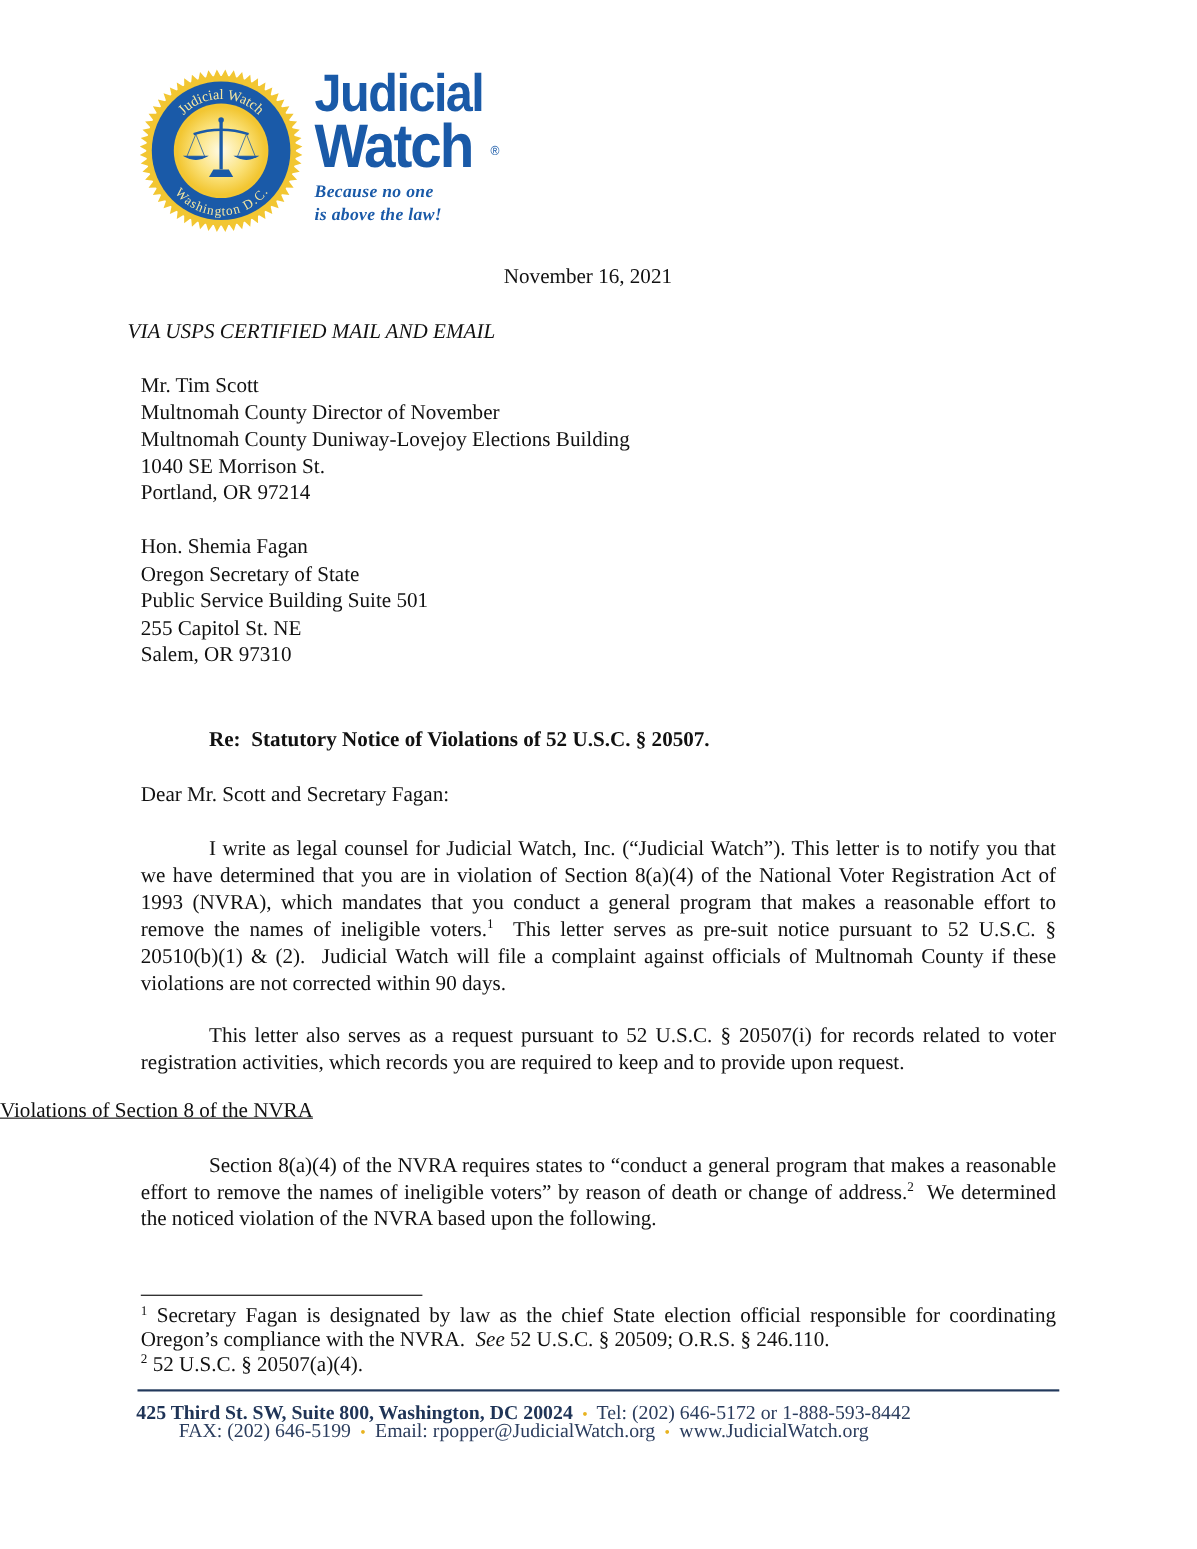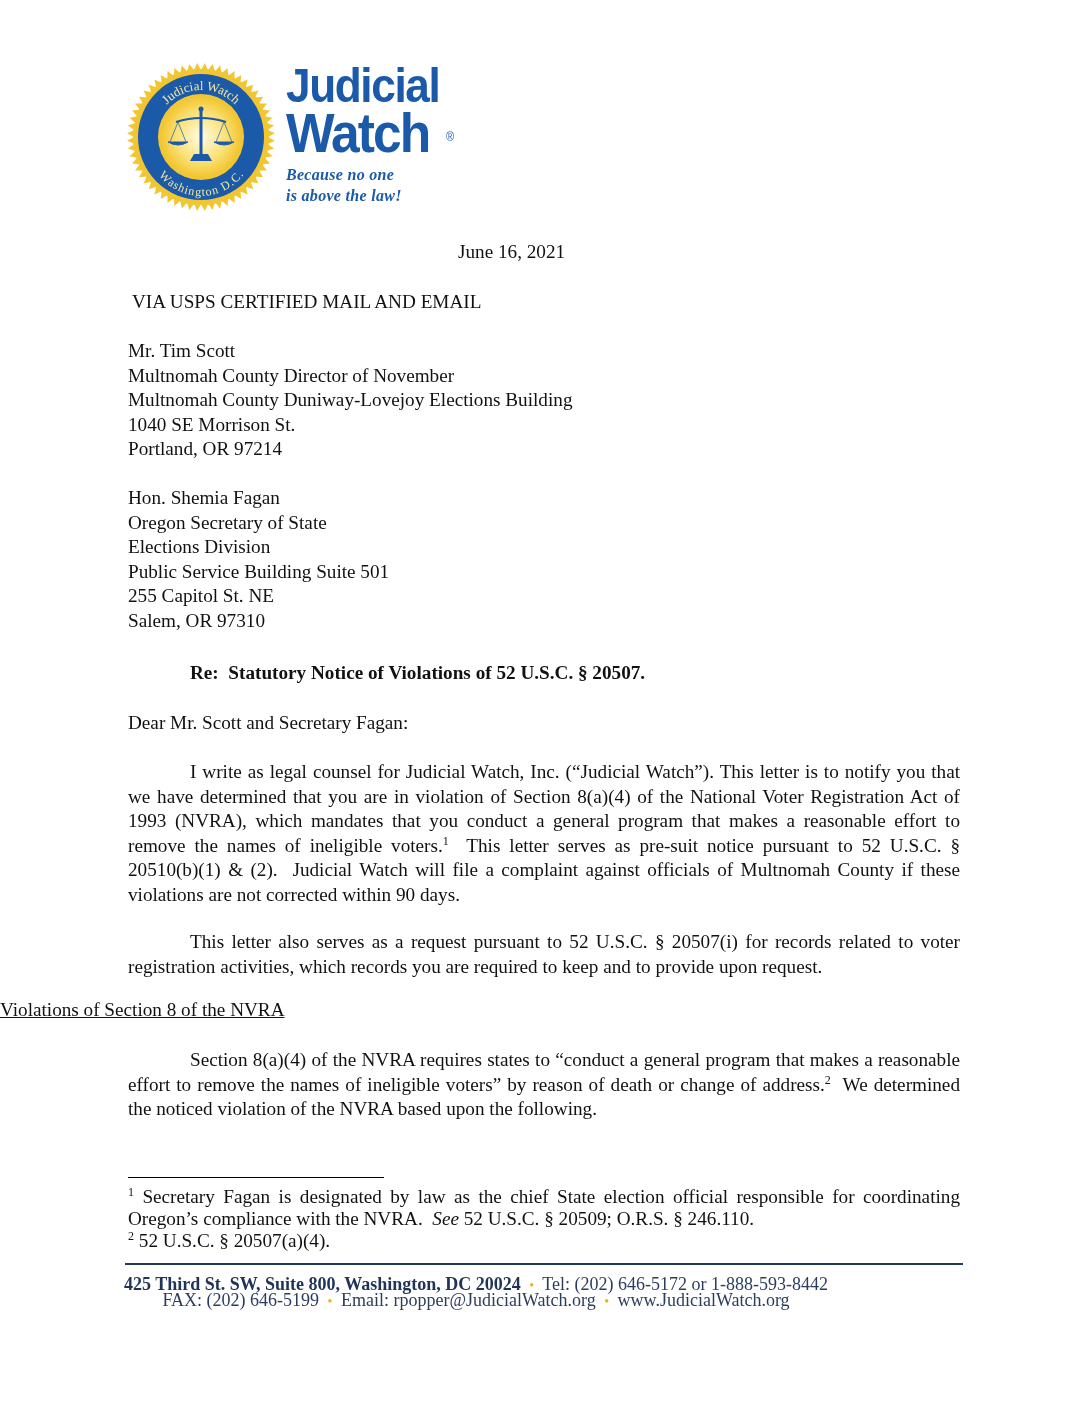--- a/index.html
+++ b/index.html
@@ -12,21 +12,21 @@
   .seal { position: absolute; left: 0; top: 0; width: 150px; height: 150px; }
   .wordmark { position: absolute; left: 160px; top: 2px; color: #1a5aa8;
               font-family: "Liberation Sans", sans-serif; font-weight: bold; }
   .wm-line1 { font-size: 48px; line-height: 44px; letter-spacing: -1.5px; transform: scaleX(0.92); transform-origin: left; }
   .wm-line2 { font-size: 56px; line-height: 50px; letter-spacing: -2px; transform: scaleX(0.92); transform-origin: left; position: relative; }
   .wm-reg { font-size: 12px; position: absolute; top: 4px; right: -14px; font-weight: normal; }
   .tagline { font-family: "Liberation Serif", serif; font-style: italic; font-weight: bold;
              font-size: 16px; line-height: 21px; margin-top: 6px; letter-spacing: 0.3px; }
 
   #date { left: 458px; top: 240px; }
-  #delivery { left: 132px; top: 290px; }
+  #delivery { left: 116px; top: 290px; font-style: italic; }
   .addr { left: 128px; }
   .addr div { white-space: nowrap; }
   #re-line { left: 190px; top: 661px; font-weight: bold; }
   #salutation { left: 128px; top: 711px; }
   .para { left: 128px; width: 832px; text-align: justify; }
   .para .indent { display: inline-block; width: 62px; }
   sup { font-size: 12px; line-height: 0; vertical-align: 7px; }
   #section-heading { left: 0; width: 1088px; text-align: left; top: 998px; font-weight: normal; text-decoration: underline; }
 
   #fn-rule { left: 128px; top: 1177px; width: 256px; height: 0; border-top: 1.5px solid #000; }
@@ -89,35 +89,34 @@
       <span>Watch</span>
       <span class="wm-reg">®</span>
     </div>
     <div class="tagline">
       <div>Because no one</div>
       <div>is above the law!</div>
     </div>
   </div>
 </div>
 
-<div id="date" class="abs page-text">June 16, 2021</div>
+<div id="date" class="abs page-text">November 16, 2021</div>
 <div id="delivery" class="abs page-text">VIA USPS CERTIFIED MAIL AND EMAIL</div>
 
 <div class="abs addr page-text" style="top:339px">
   <div>Mr. Tim Scott</div>
   <div>Multnomah County Director of November</div>
   <div>Multnomah County Duniway-Lovejoy Elections Building</div>
   <div>1040 SE Morrison St.</div>
   <div>Portland, OR 97214</div>
 </div>
 
 <div class="abs addr page-text" style="top:486px">
   <div>Hon. Shemia Fagan</div>
   <div>Oregon Secretary of State</div>
-  <div>Elections Division</div>
   <div>Public Service Building Suite 501</div>
   <div>255 Capitol St. NE</div>
   <div>Salem, OR 97310</div>
 </div>
 
 <div id="re-line" class="abs page-text" style="white-space:pre">Re:  Statutory Notice of Violations of 52 U.S.C. § 20507.</div>
 
 <div id="salutation" class="abs page-text">Dear Mr. Scott and Secretary Fagan:</div>
 
 <div class="abs para page-text" style="top:760px">

